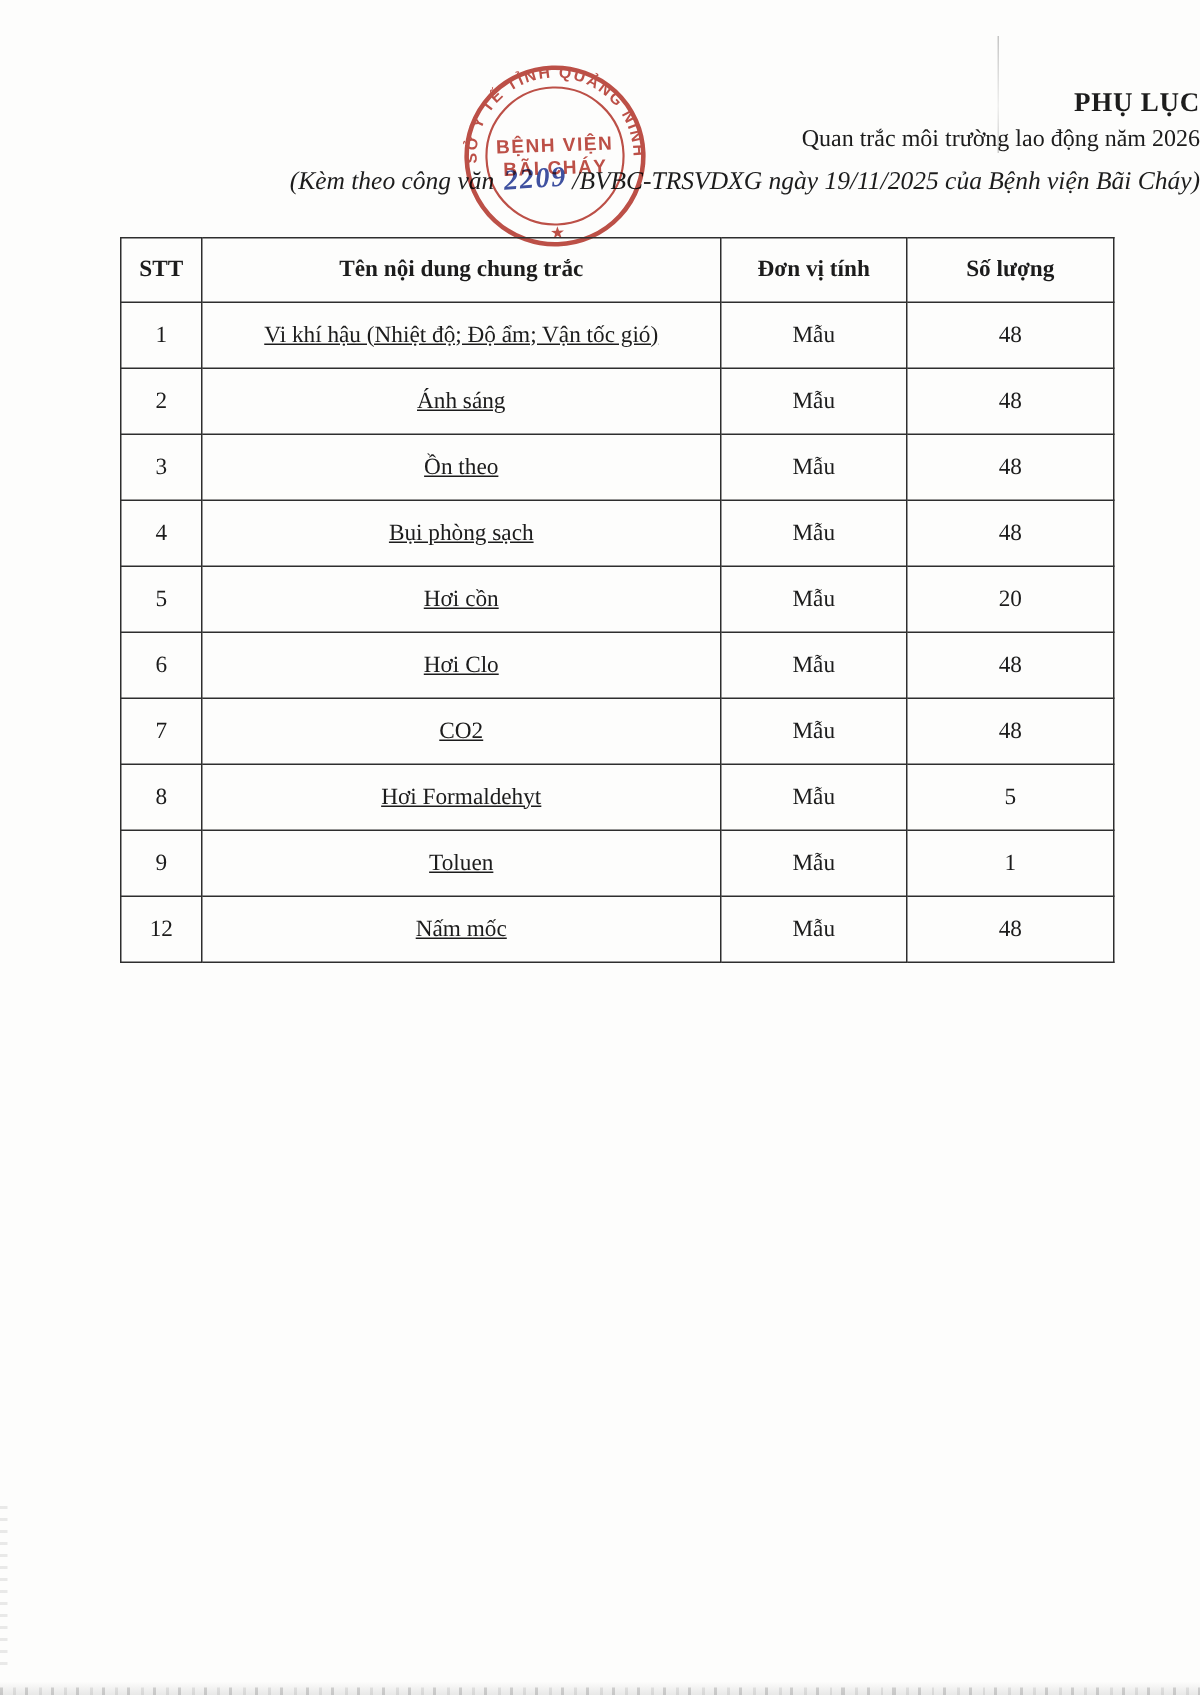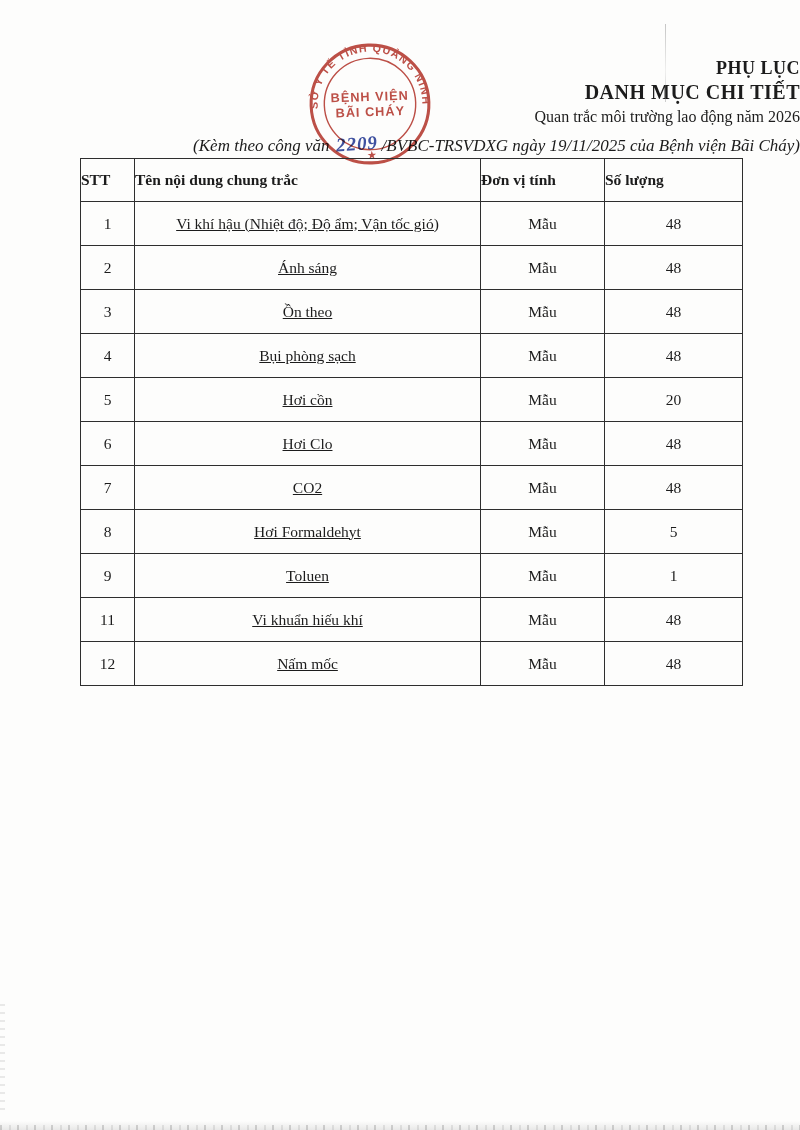--- a/index.html
+++ b/index.html
@@ -35,21 +35,21 @@
     border-collapse:collapse;
     table-layout:fixed;
   }
   table.doc th,table.doc td{
     border:1.6px solid #2e2e2e;
     font-size:15.5px;
     vertical-align:middle;
     padding:0;
     background:transparent;
   }
-  table.doc th{font-weight:bold;height:42px;text-align:left;}
+  table.doc th{font-weight:bold;height:42px;text-align:center;}
   table.doc td{height:43px;text-align:center;}
   td.name{text-align:left;padding-left:13px;text-decoration:underline;}
   
   .stamp{
     position:absolute;
     left:304px;top:40px;
     width:132px;height:128px;
     opacity:.88;
     mix-blend-mode:multiply;
     transform:rotate(-2deg);
@@ -74,21 +74,20 @@
     opacity:.5;
   }
 </style>
 </head>
 <body>
 
 <div class="sheet">
 
   <div class="header">
     <div class="t1">PHỤ LỤC</div>
-    <div class="t2">DANH MỤC CHI TIẾT</div>
     <div class="t3">Quan trắc môi trường lao động năm 2026</div>
     <div class="t4"><span>(Kèm theo công văn</span><span class="hand">2209</span><span>/BVBC-TRSVDXG ngày 19/11/2025 của Bệnh viện Bãi Cháy)</span></div>
   </div>
 
   <svg class="stamp" viewBox="0 0 130 126" xmlns="http://www.w3.org/2000/svg">
     <defs>
       <path id="arcTop" d="M 16.6,80.6 A 51.5,51.5 0 1 1 113.4,80.6" fill="none"></path>
     </defs>
     <circle cx="65" cy="63" r="58" fill="none" stroke="#b5372e" stroke-width="3"></circle>
     <circle cx="65" cy="63" r="45" fill="none" stroke="#b5372e" stroke-width="1.4"></circle>
@@ -173,26 +172,20 @@
     </tr>
 
     <tr>
       <td class="stt">9</td>
       <td class="name">Toluen</td>
       <td class="unit">Mẫu</td>
       <td class="qty">1</td>
     </tr>
 
 
-    <tr>
-      <td class="stt">11</td>
-      <td class="name">Vi khuẩn hiếu khí</td>
-      <td class="unit">Mẫu</td>
-      <td class="qty">48</td>
-    </tr>
 
     <tr>
       <td class="stt">12</td>
       <td class="name">Nấm mốc</td>
       <td class="unit">Mẫu</td>
       <td class="qty">48</td>
     </tr>
   </tbody>
   </table>
 

